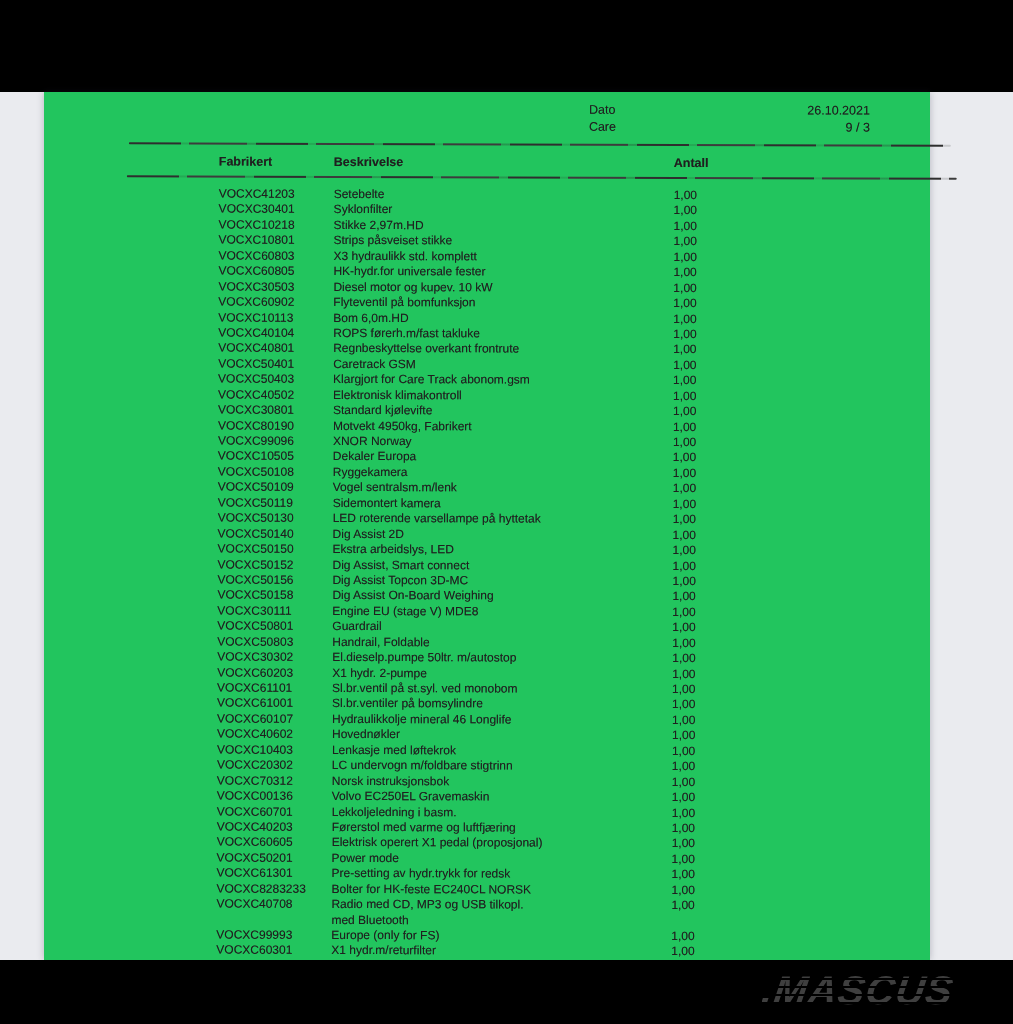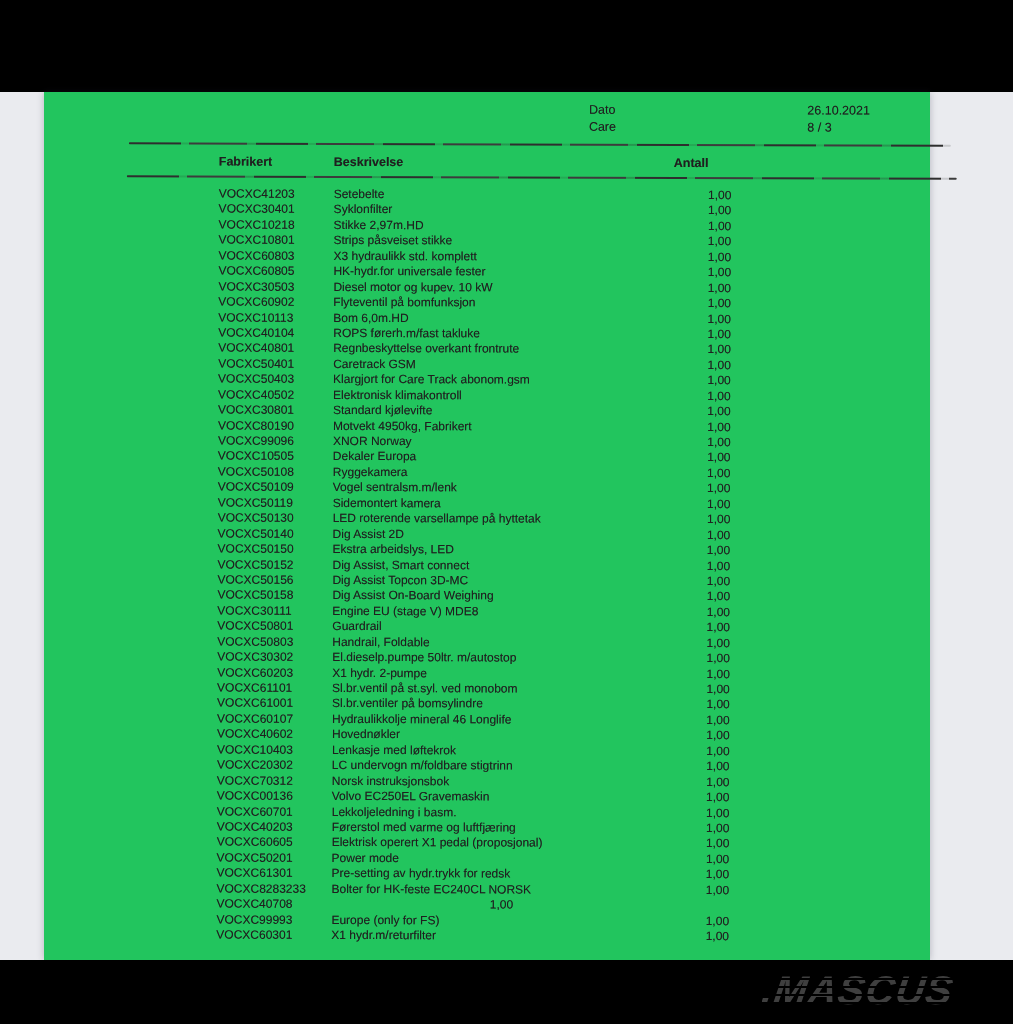--- a/index.html
+++ b/index.html
@@ -38,20 +38,21 @@
   }
 
   
   .hdr-labels {
     position: absolute; left: 545px; top: 8px;
     font-size: 12.5px; line-height: 17px;
   }
   .hdr-values {
     position: absolute; right: 60px; top: 8px;
     font-size: 12.5px; line-height: 17px;
+    text-align: right;
   }
   .scan-text { text-shadow: 0 0 0.6px rgba(40,40,40,0.55); }
 
   
   .rule {
     position: absolute; height: 2px;
     background: repeating-linear-gradient(90deg,
       #2e2e2e 0px, #2e2e2e 52px,
       rgba(46,46,46,0.18) 52px, rgba(46,46,46,0.18) 60px,
       #3c3c3c 60px, #3c3c3c 118px,
@@ -71,21 +72,21 @@
     position: absolute; left: 0; top: 62px; width: 962px;
     font-size: 12.5px; font-weight: bold;
   }
   .table-head .qty { }
 
   .table-body {
     position: absolute; left: 0; top: 94px; width: 962px;
     font-size: 12px; line-height: 15.43px;
   }
   .row .desc { white-space: pre-line; }
-  .row .qty { text-align: center; }
+  .row .qty { text-align: left; }
 
   
   .mascus-wrap {
     position: absolute; top: 4px; right: 60px;
     height: 52px;
     overflow: hidden;
   }
   .mascus {
     display: inline-block;
     font-style: italic; font-weight: bold;
@@ -112,21 +113,21 @@
 <div class="doc-area">
   <div class="page">
     <div class="page-content">
 
       <div class="hdr-labels scan-text">
         <div>Dato</div>
         <div>Care</div>
       </div>
       <div class="hdr-values scan-text">
         <div>26.10.2021</div>
-        <div>8 / 3</div>
+        <div>9 / 3</div>
       </div>
 
       <div class="rule rule-1"></div>
 
       <div class="table-head col-grid scan-text">
         <span class="num">Fabrikert</span>
         <span class="desc">Beskrivelse</span>
         <span class="qty">Antall</span>
       </div>
 
@@ -404,20 +405,22 @@
   </div>
 
   <div class="row col-grid">
     <span class="num">VOCXC8283233</span>
     <span class="desc">Bolter for HK-feste EC240CL NORSK</span>
     <span class="qty">1,00</span>
   </div>
 
   <div class="row col-grid">
     <span class="num">VOCXC40708</span>
+    <span class="desc">Radio med CD, MP3 og USB tilkopl.
+med Bluetooth</span>
     <span class="qty">1,00</span>
   </div>
 
   <div class="row col-grid">
     <span class="num">VOCXC99993</span>
     <span class="desc">Europe (only for FS)</span>
     <span class="qty">1,00</span>
   </div>
 
   <div class="row col-grid">

